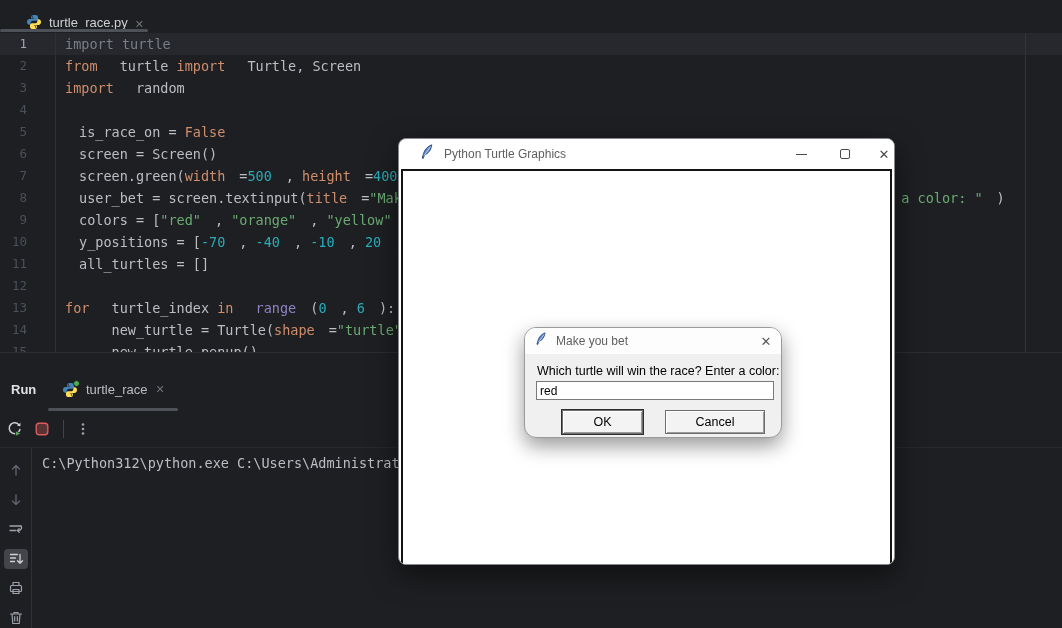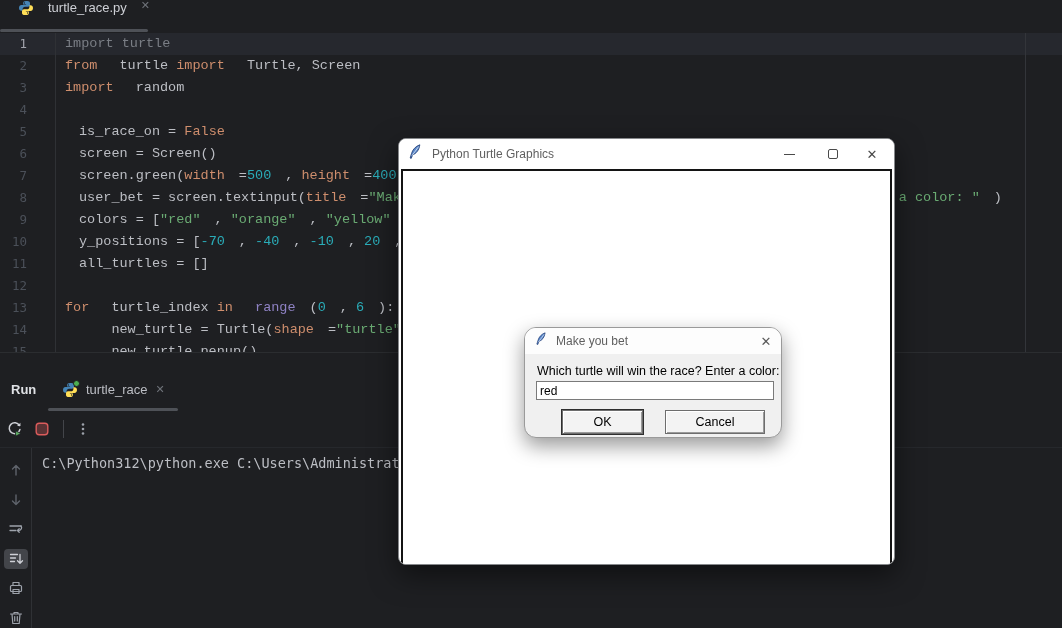--- a/index.html
+++ b/index.html
@@ -1,32 +1,32 @@
 <!DOCTYPE html>
 <html style="--bg: #1e1f22; --kw: #cf8e6d; --str: #6aab73; --num: #2aacb8; --id: #bcbec4; --gray: #7a7e85; --call: #8f82c4;"><head>
 <meta charset="utf-8">
 <style>
   html,body{margin:0;padding:0;background:#101114;}
   *{box-sizing:border-box;}
   .ide{position:relative;width:1062px;height:628px;background:var(--bg,#1e1f22);overflow:hidden;
        font-family:"Liberation Sans","DejaVu Sans",sans-serif;color:#bcbec4;}
   
   .tabbar{position:absolute;left:0;top:0;width:100%;height:33px;background:var(--bg,#1e1f22);}
-  .ed-tab{position:absolute;left:8px;top:0;height:30px;padding:0 12px 0 10px;display:flex;align-items:flex-start;gap:14px;}
+  .ed-tab{position:absolute;left:16px;top:0;height:30px;padding:0 12px 0 10px;display:flex;align-items:flex-end;gap:7px;}
   .ed-tab .label{font-size:13px;color:#ced0d6;}
   .tab-underline{position:absolute;left:0;top:29px;width:148px;height:3px;background:#4e5157;border-radius:2px;}
   .close-x{font-size:11px;color:#6f737a;line-height:1;}
   
   .editor{position:absolute;left:0;top:33px;width:100%;height:319px;overflow:hidden;
           font-family:"DejaVu Sans Mono","Liberation Mono",monospace;font-size:13.5px;}
   .line{display:flex;height:22px;line-height:22px;white-space:pre;}
   .line.hl{background:#26282e;}
   .lnum{flex:0 0 56px;text-align:right;padding-right:28px;color:#4b5059;font-size:12.5px;border-right:1px solid #2f3135;}
   .line.hl .lnum{color:#a1a3ab;}
-  .lcode{padding-left:9px;font-family:Liberation Mono, monospace;}
+  .lcode{padding-left:9px;}
   .tok-kw{color:var(--kw,#cf8e6d);} .tok-str{color:var(--str,#6aab73);}
   .tok-num{color:var(--num,#2aacb8);} .tok-id{color:var(--id,#bcbec4);margin-left:14px;}
   .tok-gray{color:var(--gray,#7a7e85);} .tok-call{color:var(--call,#8f82c4);}
   .margin-guide{position:absolute;left:1025px;top:0;width:1px;height:100%;background:#33353a;}
   
   .splitter{position:absolute;left:0;top:352px;width:100%;height:19px;border-top:1px solid #2b2d30;background:var(--bg,#1e1f22);}
   .run-header{position:absolute;left:0;top:371px;width:100%;height:40px;}
   .run-title{position:absolute;left:11px;top:0;height:37px;display:flex;align-items:center;
              font-size:13px;font-weight:bold;color:#dfe1e5;}
   .run-tab{position:absolute;left:48px;top:0;height:37px;display:flex;align-items:center;gap:8px;padding:0 14px;}
@@ -41,21 +41,21 @@
   .console-gutter{position:absolute;left:0;top:0;width:32px;height:100%;border-right:1px solid #2f3135;
                   display:flex;flex-direction:column;align-items:center;padding-top:12px;gap:9px;}
   .cg-btn{width:24px;height:24px;display:flex;align-items:center;justify-content:center;border-radius:4px;}
   .cg-btn.selected{background:#43454a;}
   .console-text{position:absolute;left:42px;top:5px;font-family:"DejaVu Sans Mono","Liberation Mono",monospace;
                 font-size:13.5px;line-height:21px;color:#bcbec4;white-space:pre;}
   
   .tk-window{position:absolute;left:398px;top:138px;width:497px;height:427px;background:#fff;
              border:1px solid #86888b;border-radius:8px;overflow:hidden;
              box-shadow:0 10px 28px rgba(0,0,0,.5);}
-  .tk-titlebar{position:absolute;left:0;top:0;width:100%;height:30px;background:#fff;display:flex;align-items:center;}
+  .tk-titlebar{position:absolute;left:12px;top:0;width:100%;height:30px;background:#fff;display:flex;align-items:center;}
   .tk-title{font-size:12px;color:#5f5f5f;margin-left:10px;}
   .tk-canvas{position:absolute;left:2px;right:2px;top:30px;bottom:-3px;background:#fff;border:2px solid #141414;}
   .winbtn{position:absolute;top:0;width:30px;height:30px;display:flex;align-items:center;justify-content:center;}
   .win-min-glyph{width:11px;height:1px;background:#4a4a4a;}
   .win-max-glyph{width:10px;height:10px;border:1px solid #4a4a4a;border-radius:2px;}
   .win-close-glyph{font-size:13px;color:#4a4a4a;line-height:1;}
   
   .tk-dialog{position:absolute;left:524px;top:327px;width:258px;height:111px;background:#f0f0f0;
              border:1px solid #9a9a9a;border-radius:12px;overflow:hidden;
              box-shadow:0 8px 20px rgba(0,0,0,.4);font-family:"Liberation Sans",sans-serif;}

